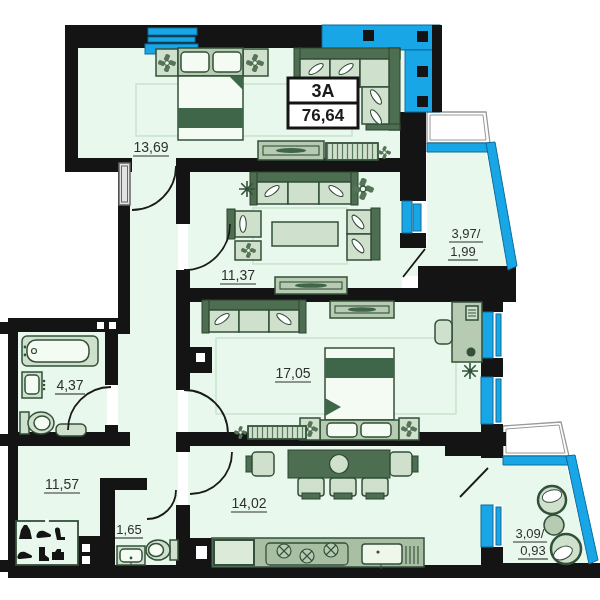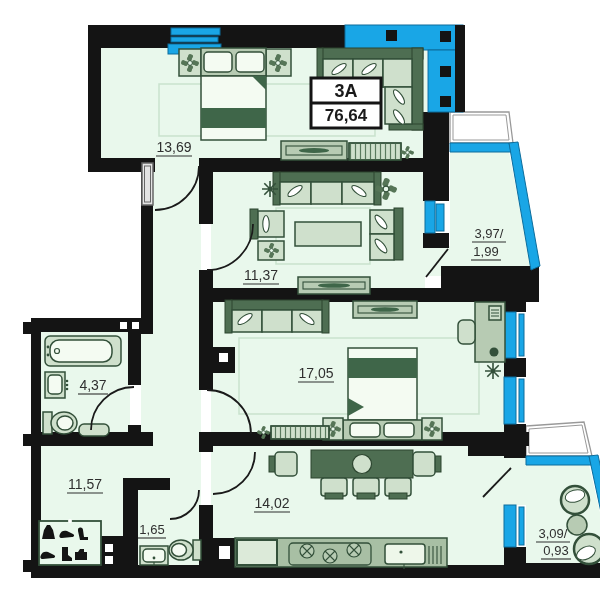--- a/index.html
+++ b/index.html
@@ -1,16 +1,16 @@
 <!DOCTYPE html>
 <html><head>
 <meta charset="utf-8">
 <style>
   html,body{margin:0;padding:0;background:#fff;}
-  #stage{position:relative;width:522px;height:600px;background:#fff;font-family:"Liberation Sans",sans-serif;padding-left:23px;}
+  #stage{position:relative;width:522px;height:600px;background:#fff;font-family:"Liberation Sans",sans-serif;}
   svg{display:block;}
   .w{fill:#141414;}
   .fl{fill:#e9f8ec;}
   .bl{fill:#19a6e6;stroke:#0d6d9c;stroke-width:1;}
   .fu{fill:#cfe0cc;stroke:#33503a;stroke-width:1.5;}
   .fd{fill:#4e6e52;stroke:#2c452f;stroke-width:1;}
   .fw{fill:#f4fbf2;stroke:#33503a;stroke-width:1.5;}
   .cons{fill:#b7cbb3;stroke:#33503a;stroke-width:1.5;}
   .drk{fill:#3f6649;}
   .arc{fill:none;stroke:#1a1a1a;stroke-width:1.8;}

